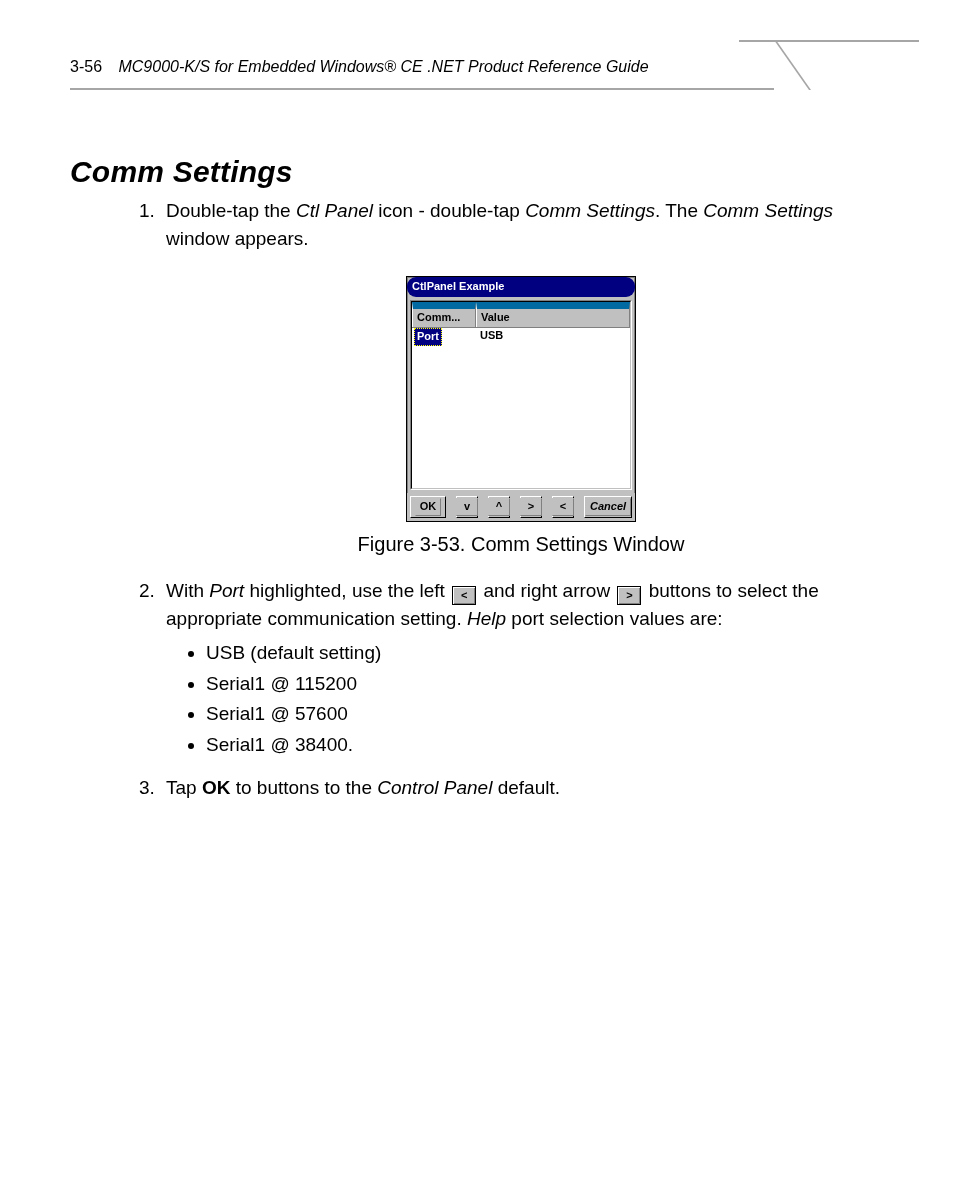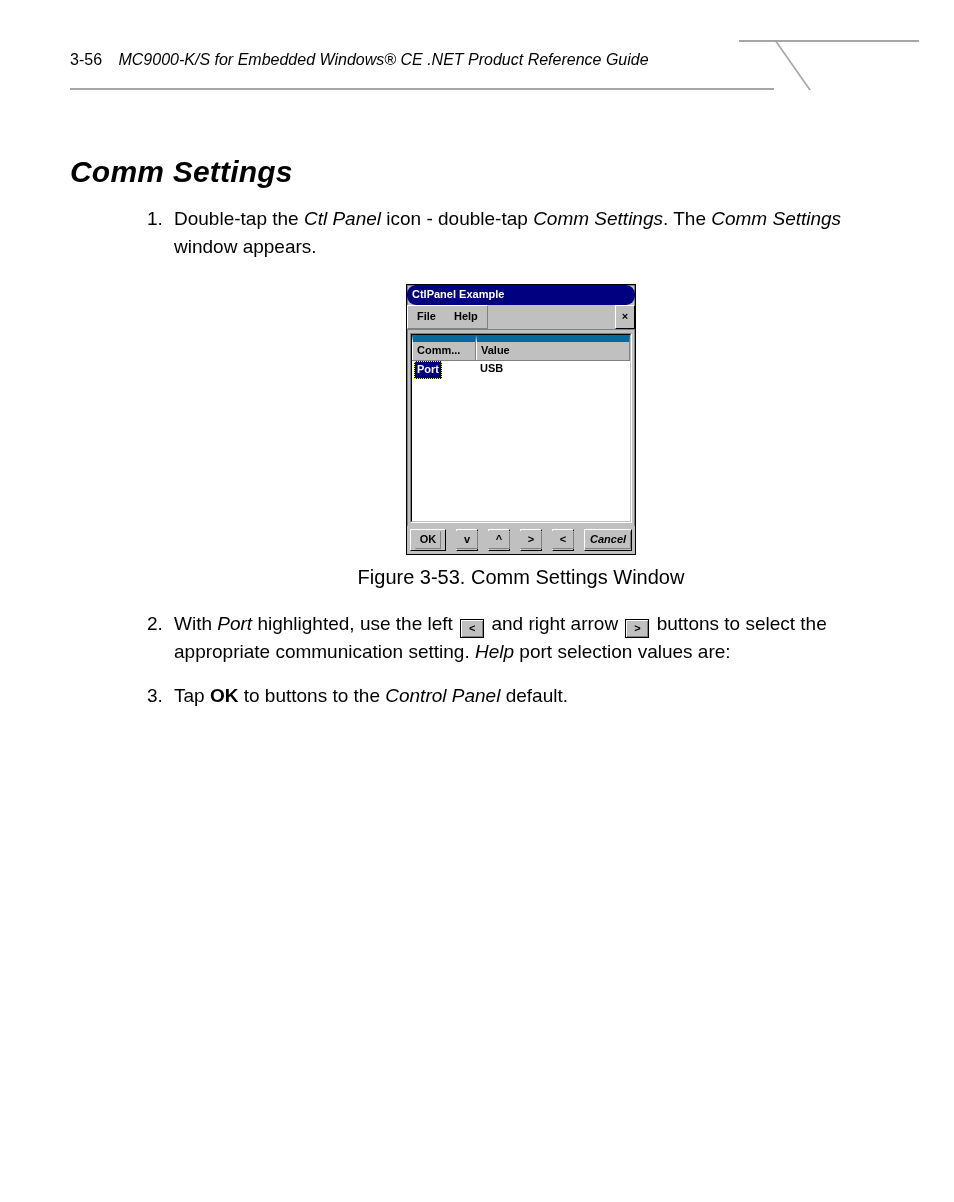--- a/index.html
+++ b/index.html
@@ -42,21 +42,21 @@
     position: absolute;
     right: 35px;
     top: 40px;
     width: 180px;
     height: 2px;
     background: #a6a6a6;
   }
 
   .running-head {
     position: absolute;
-    top: 51px;
+    top: 58px;
     left: 70px;
     font-size: 16px;
     font-style: italic;
     color: #000;
   }
   .running-head .pagenum {
     font-style: normal;
     margin-right: 12px;
   }
 
@@ -76,21 +76,21 @@
   p.intro {
     font-size: 19px;
     margin: 0 0 22px 0;
     line-height: 1.35;
     font-weight: 300;
   }
 
   ol.steps {
     list-style: decimal;
     padding-left: 82px;
-    margin: 16px;
+    margin: 8px;
     font-size: 19px;
     font-weight: 300;
   }
   ol.steps > li {
     margin-bottom: 16px;
     line-height: 1.45;
     padding-left: 6px;
   }
   ol.steps > li::marker {
     font-weight: 300;
@@ -294,27 +294,20 @@
     <h2 class="section-title">Comm Settings</h2>
 
 
     <ol class="steps">
       <li>
         <span>Double-tap the </span><span class="italic">Ctl Panel</span><span> icon - double-tap </span><span class="italic">Comm Settings</span><span>. The </span><span class="italic">Comm Settings</span><span> window appears.</span>
 
         <div class="figure-wrap">
           <div class="ce-dialog">
             <div class="ce-title">CtlPanel Example</div>
-            <div class="ce-menubar">
-              <div class="ce-menu-left">
-                <div class="ce-menuitem">File</div>
-                <div class="ce-menuitem">Help</div>
-              </div>
-              <div class="ce-close">×</div>
-            </div>
             <div class="ce-body">
               <div class="ce-list">
                 <div class="ce-list-inner">
                   <div class="ce-header-row">
                     <div class="ce-header-cell col1">Comm...</div>
                     <div class="ce-header-cell col2">Value</div>
                   </div>
                   <div class="ce-data-row">
                     <div class="ce-data-cell col1"><span class="sel">Port</span></div>
                     <div class="ce-data-cell col2">USB</div>
@@ -342,20 +335,26 @@
                   <span class="inner">Cancel</span>
                 </span>
             </div>
           </div>
           <div class="figure-caption">Figure 3-53.  Comm Settings Window</div>
         </div>
       </li>
 
       <li>
         <span>With </span><span class="italic">Port</span><span> highlighted, use the left </span><span class="inline-btn">&lt;</span><span> and right arrow </span><span class="inline-btn">&gt;</span><span> buttons to select the appropriate communication setting. </span><span class="italic">Help</span><span> port selection values are:</span>
+        <ul class="bullets">
+          <li>USB (default setting)</li>
+          <li>Serial1 @ 115200</li>
+          <li>Serial1 @ 57600</li>
+          <li>Serial1 @ 38400.</li>
+        </ul>
       </li>
 
       <li>
         <span>Tap </span><span class="bold">OK</span><span> to buttons to the </span><span class="italic">Control Panel</span><span> default.</span>
       </li>
     </ol>
 
   </div>
 </div>
 

